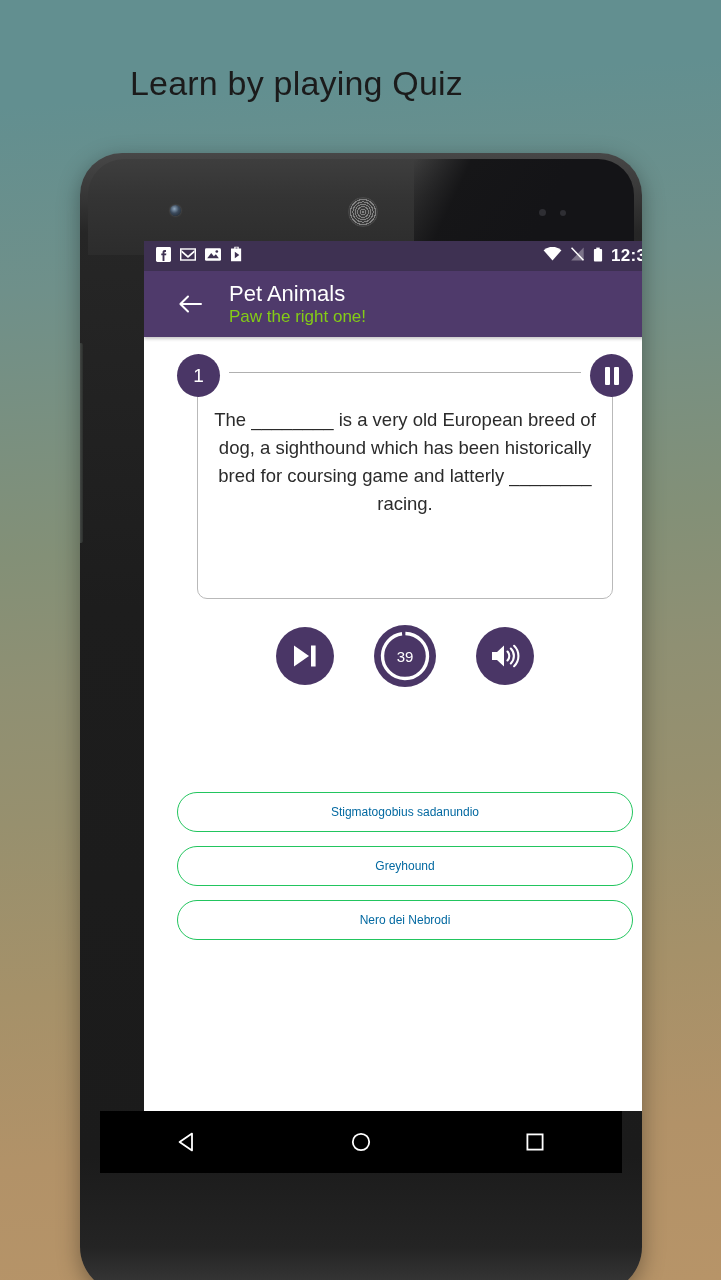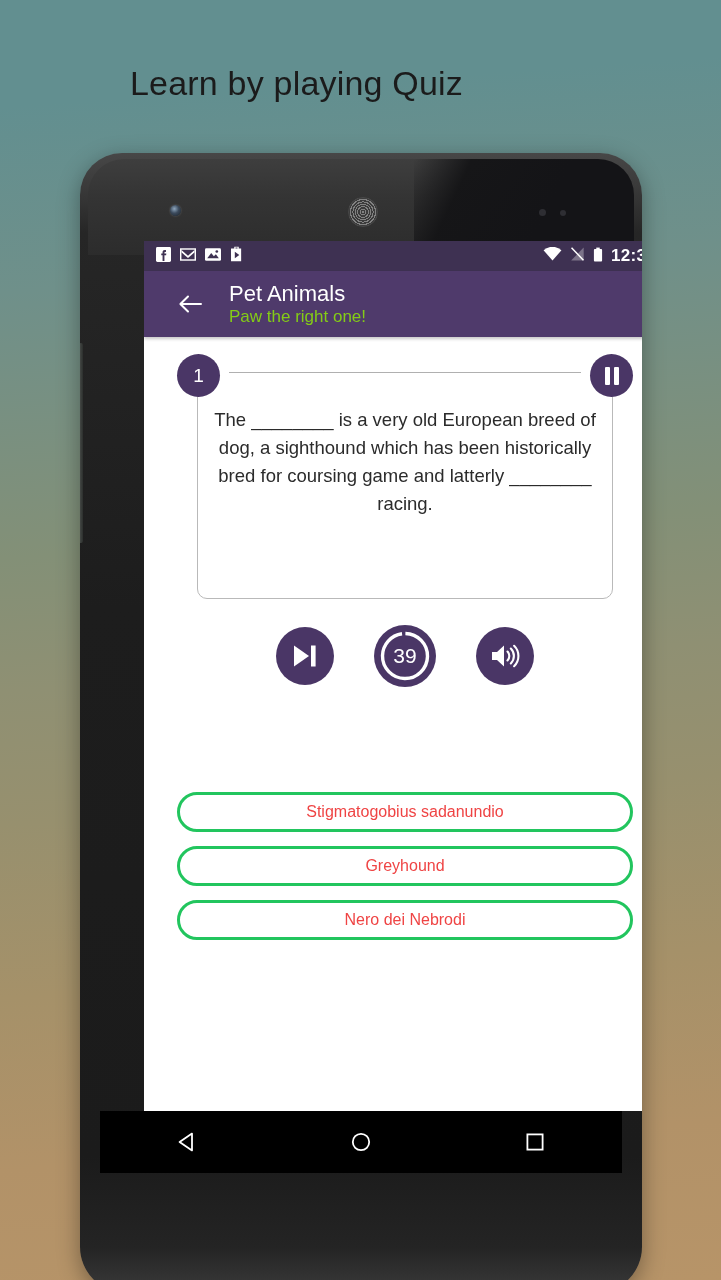--- a/index.html
+++ b/index.html
@@ -298,45 +298,45 @@
   .timer-ring {
     position: absolute;
     left: 5px;
     top: 5px;
     width: 52px;
     height: 52px;
   }
   .timer-value {
     position: relative;
     color: #ffffff;
-    font-size: 21px;
+    font-size: 15px;
     z-index: 2;
     font-weight: 400;
   }
 
   
   .options {
     position: absolute;
     top: 455px;
     left: 33px;
     width: 456px;
     display: flex;
     flex-direction: column;
     gap: 14px;
   }
   .option {
     height: 40px;
-    border: 3px solid #22c55e;
+    border: 1px solid #22c55e;
     border-radius: 22px;
     background: #fff;
     display: flex;
     align-items: center;
     justify-content: center;
-    font-size: 16px;
-    color: #ef4444;
+    font-size: 12px;
+    color: #0369a1;
     box-sizing: border-box;
     cursor: pointer;
   }
 
   
   .navbar {
     position: absolute;
     left: 20px;
     top: 958px;
     width: 522px;

